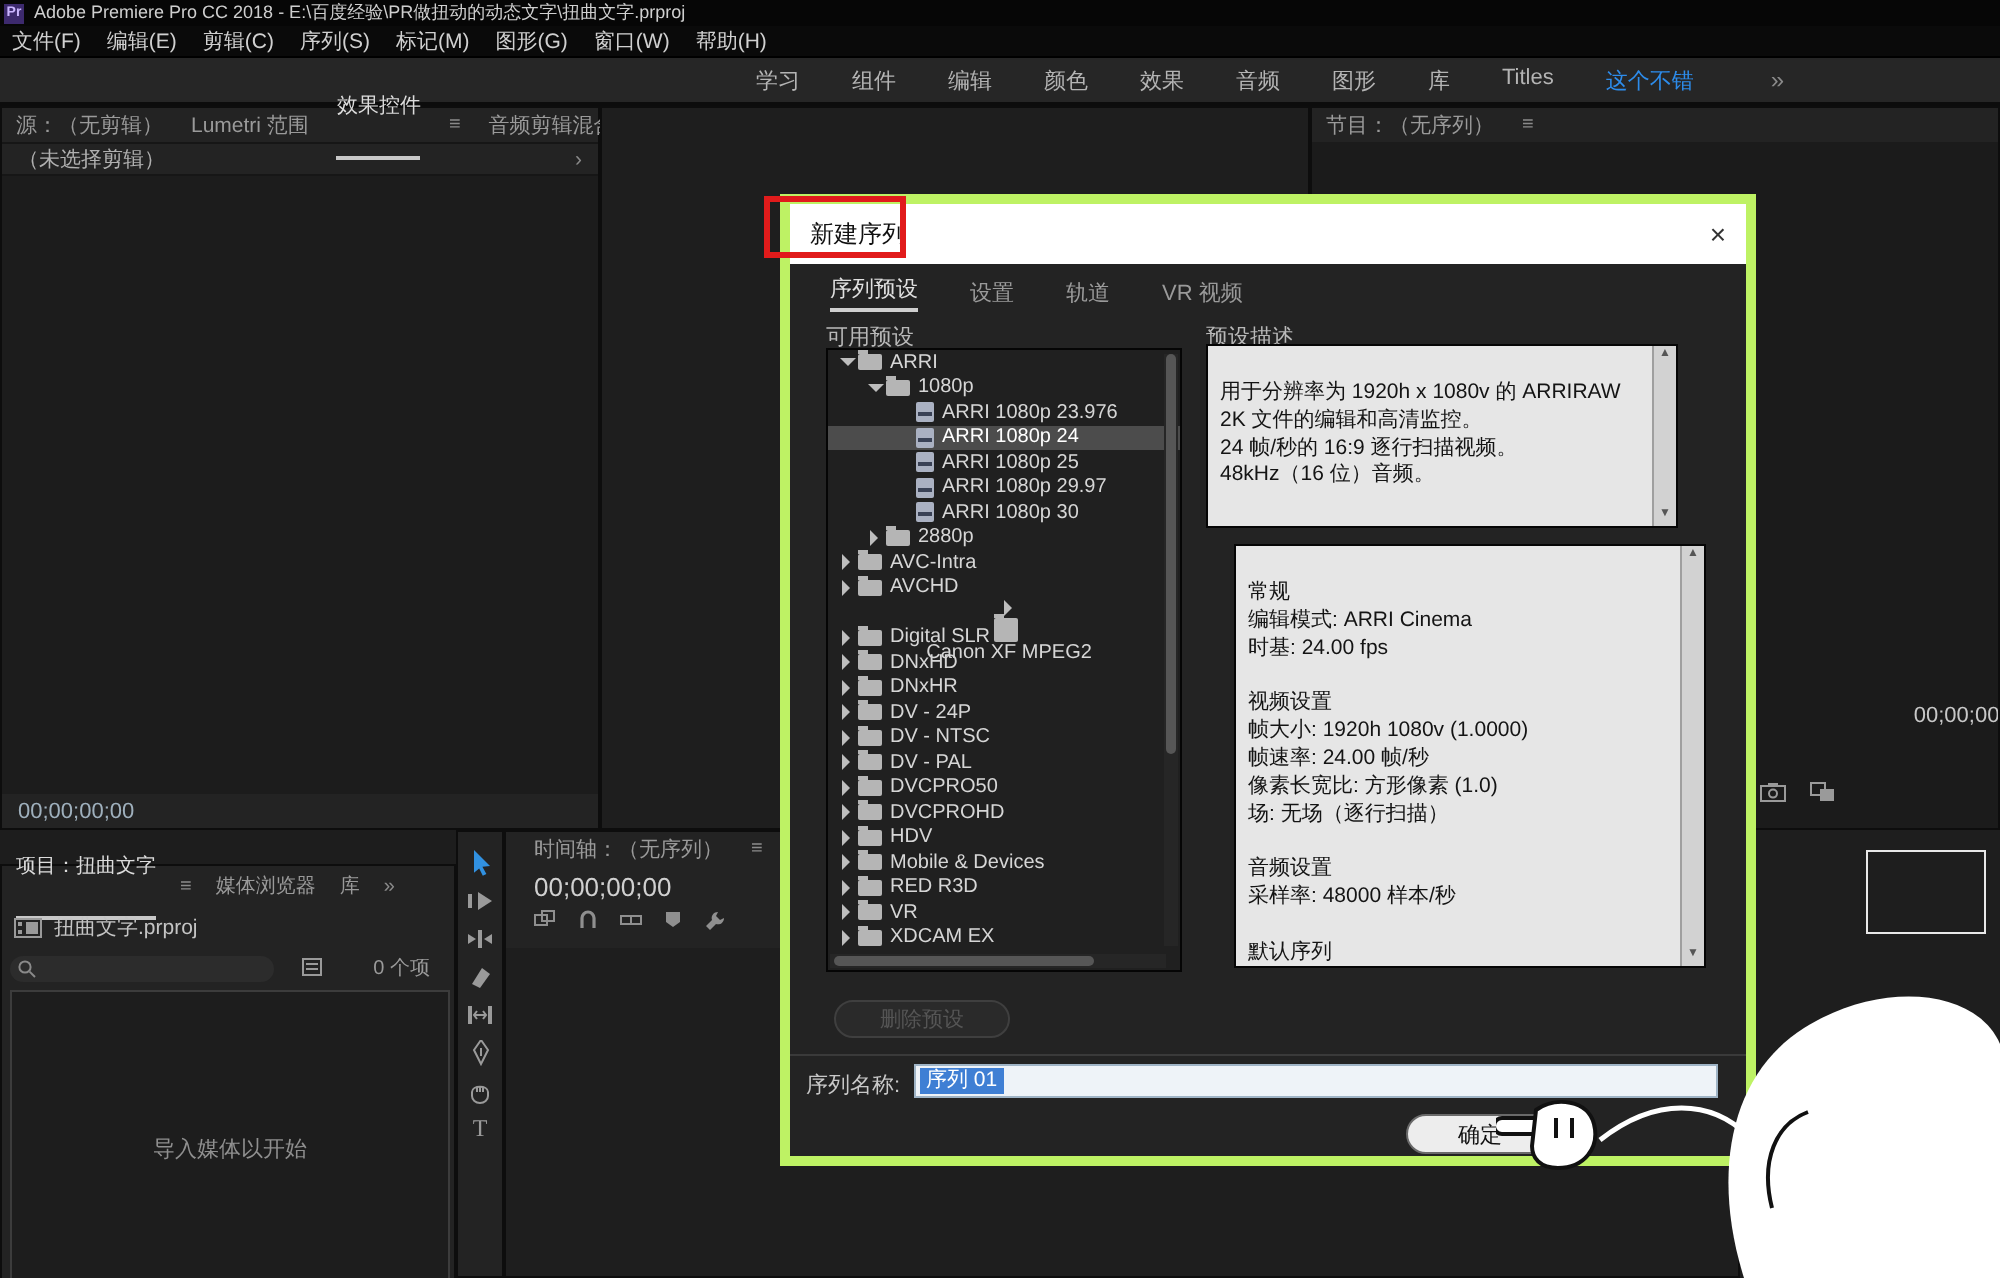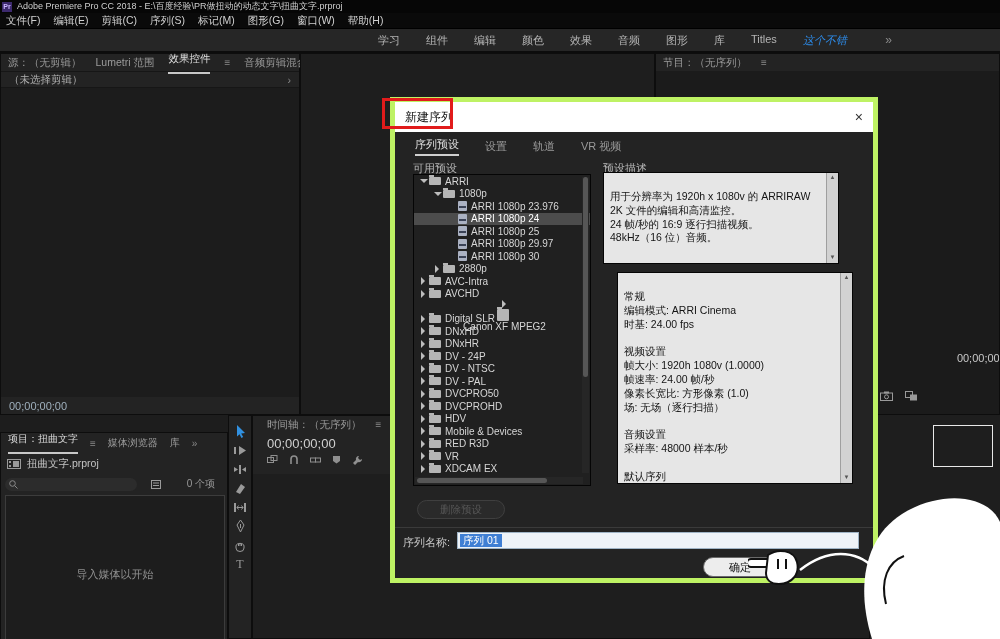--- a/index.html
+++ b/index.html
@@ -11,28 +11,28 @@
   #titlebar { position:absolute; left:0; top:0; width:1000px; height:13px; background:#060606;
               display:flex; align-items:center; color:#cfcfcf; font-size:9px; }
   .pr-logo { width:10px; height:10px; margin:0 5px 0 2px; background:#3d2a6e; color:#cbb6ff;
              font-size:7px; font-weight:bold; display:flex; align-items:center; justify-content:center; }
   #menubar { position:absolute; left:0; top:13px; width:1000px; height:16px; background:#0a0a0a;
              display:flex; align-items:center; gap:13px; padding-left:6px; border-bottom:1px solid #000; }
   .menu-item { color:#d0d0d0; font-size:10.5px; }
   #wsbar { position:absolute; left:0; top:29px; width:1000px; height:24px; background:#262626;
            border-bottom:2px solid #0c0c0c; display:flex; align-items:center; gap:26px; padding-left:378px; }
   .ws-tab { color:#b4b4b4; font-size:11px; white-space:nowrap; }
-  .ws-tab.active { color:#2d8ceb;font-style:italic; }
+  .ws-tab.active { color:#2d8ceb; }
   .ws-overflow { position:absolute; right:108px; color:#8a8a8a; font-size:12px; }
 
   
   .panel { position:absolute; background:#232323; border:1px solid #0d0d0d; }
   .p-tabs { display:flex; align-items:center; gap:14px; height:17px; padding-left:7px; font-size:10.5px; }
   .p-tab { color:#9a9a9a; white-space:nowrap; }
-  .p-tab.active { color:#dcdcdc; border-bottom:2px solid #c8c8c8; padding-bottom:6px; }
+  .p-tab.active { color:#dcdcdc; border-bottom:2px solid #c8c8c8; padding-bottom:18px; }
   .hamburger { color:#8a8a8a; font-size:10px; }
 
   
   #left-panel { left:0; top:53px; width:300px; height:362px; }
   #left-sub { height:17px; background:#232323; border-top:1px solid #161616; border-bottom:1px solid #161616;
               display:flex; align-items:center; color:#b0b0b0; font-size:10.5px; padding:0 8px; }
   #left-sub .chev-r { margin-left:auto; color:#8a8a8a; }
   #left-content { height:309px; background:#1c1c1c; }
   #left-tc { height:17px; display:flex; align-items:center; padding-left:8px;
              color:#9fb0bd; font-size:11px; background:#232323; }

